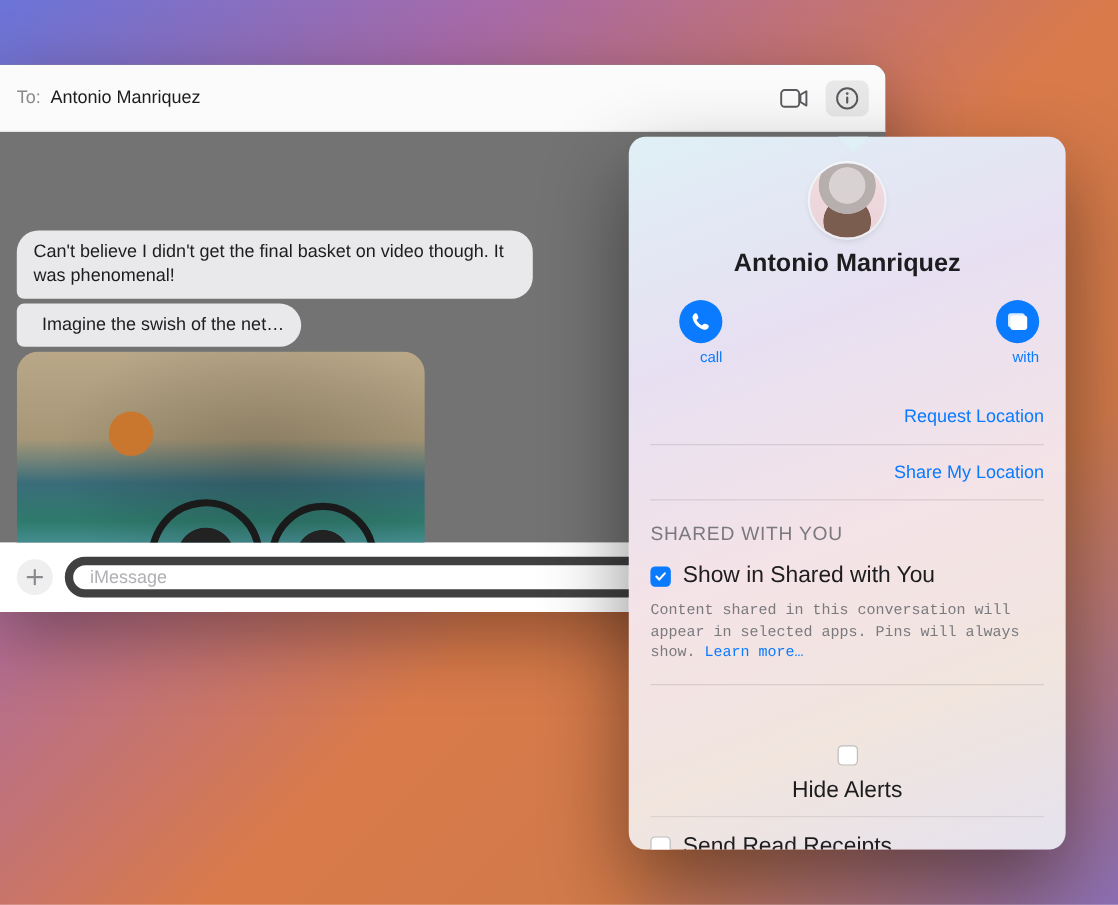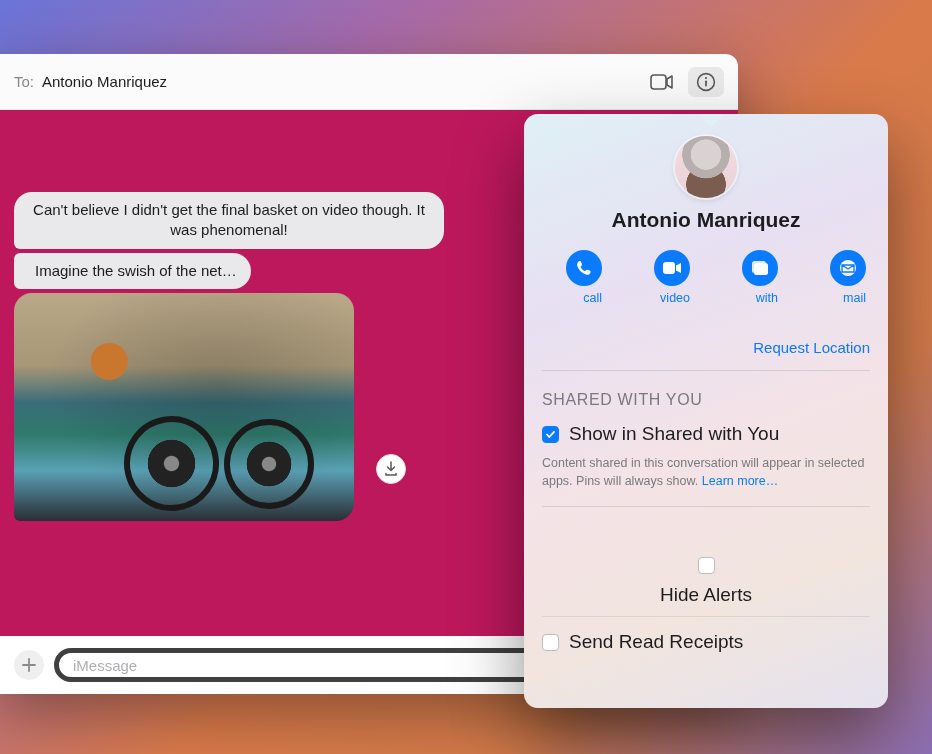--- a/index.html
+++ b/index.html
@@ -5,22 +5,22 @@
   * { box-sizing: border-box; margin: 0; padding: 0; }
   html, body { width: 932px; height: 754px; overflow: hidden; }
   body {
     font-family: -apple-system, "Helvetica Neue", Arial, sans-serif;
     background: linear-gradient(135deg, #6a74d8 0%, #a86aa7 25%, #d97a4a 55%, #d17a4a 75%, #8c6fb5 100%);
     position: relative;
   }
   .window {
     position: absolute;
     left: 0; top: 54px;
-    width: 738px; height: 640px;
-    background: #be185d;
+    width: 738px; height: 456px;
+    background: #737373;
     border-top-right-radius: 12px;
     border-bottom-right-radius: 12px;
     box-shadow: 0 20px 60px rgba(0,0,0,0.35);
     display: flex;
     flex-direction: column;
     overflow: hidden;
   }
   .header {
     height: 56px;
     border-bottom: 1px solid #e6e6e7;
@@ -62,21 +62,20 @@
   .bubble-in {
     background: #e9e9eb;
     color: #1d1d1f;
     padding: 8px 14px;
     border-radius: 18px;
     font-size: 15px;
     max-width: 430px;
     width: fit-content;
     line-height: 1.35;
     margin-bottom: 4px;
-    text-align: center;
   }
   .bubble-stack { position: absolute; top: 82px; left: 14px; }
   .bubble-in.first { border-bottom-left-radius: 6px; }
   .bubble-in.second { border-top-left-radius: 6px; border-bottom-left-radius: 6px; padding-left: 21px; }
   .image-bubble {
     width: 340px; height: 228px;
     border-radius: 18px;
     border-bottom-left-radius: 6px;
     overflow: hidden;
     position: relative;
@@ -120,21 +119,21 @@
     width: 30px; height: 30px;
     border-radius: 50%;
     background: #efeff0;
     color: #8a8a8e;
     display: flex; align-items: center; justify-content: center;
     font-size: 20px;
   }
   .input-wrap {
     flex: 1;
     height: 34px;
-    border: 5px solid #404040;
+    border: 7px solid #404040;
     border-radius: 17px;
     display: flex;
     align-items: center;
     padding: 0 14px;
     color: #b0b0b4;
     font-size: 15px;
     min-width: 0;
   }
   .input-wrap input {
     flex:1; border:none; outline:none; font-size:15px; background:transparent; color:#1d1d1f;
@@ -239,20 +238,21 @@
     border-color: #0a7aff;
   }
   .checkbox.checked svg { display:block; }
   .checkbox svg { display:none; }
   .help-text {
     font-size: 12.5px;
     color: #7a7a7e;
     line-height: 1.4;
     padding-bottom: 16px;
     border-bottom: 1px solid rgba(0,0,0,0.1);
+    font-family: Liberation Mono, monospace;
   }
   .help-text a { color: #0a7aff; text-decoration: none; }
   .spacer20 { height: 44px; }
   .divider-soft { border-bottom: 1px solid rgba(0,0,0,0.08); flex-direction: column; }
 </style>
 </head>
 <body>
 
 <div class="window">
   <div class="header">
@@ -315,49 +315,32 @@
     <div class="action">
       <div class="action-circle">
         <svg width="18" height="18" viewBox="0 0 18 18">
             <path d="M4 2.2c.9-.4 1.9.1 2.2 1l.7 1.9c.2.6 0 1.2-.4 1.6l-1 1c1 2 2.5 3.5 4.5 4.5l1-1c.4-.4 1-.6 1.6-.4l1.9.7c.9.3 1.4 1.3 1 2.2-.6 1.5-2.2 2.4-3.8 2-4.8-1.1-8.5-4.8-9.6-9.6C2 4.4 2.9 2.8 4 2.2Z" fill="#fff"></path>
           </svg>
       </div>
       <span class="action-label">call</span>
     </div>
     <div class="action">
       <div class="action-circle">
-        <svg width="20" height="14" viewBox="0 0 20 14">
-            <rect x="1" y="1" width="12" height="12" rx="3" fill="#fff"></rect>
-            <path d="M14 4.5 L19 2 V12 L14 9.5 Z" fill="#fff"></path>
-          </svg>
-      </div>
-      <span class="action-label">video</span>
-    </div>
-    <div class="action">
-      <div class="action-circle">
         <svg width="18" height="16" viewBox="0 0 18 16">
             <rect x="3" y="3" width="14" height="12" rx="2.5" fill="#fff"></rect>
             <rect x="1" y="1" width="14" height="12" rx="2.5" fill="#fff" opacity="0.85"></rect>
           </svg>
       </div>
       <span class="action-label">with</span>
     </div>
-    <div class="action">
-      <div class="action-circle">
-        <svg width="18" height="18" viewBox="0 0 18 18">
-            <circle cx="9" cy="9" r="8" fill="#fff"></circle>
-            <path d="M3 6 L9 10 L15 6 M3 6 H15 V13 H3 Z" fill="none" stroke="#0a7aff" stroke-width="1.4"></path>
-          </svg>
-      </div>
-      <span class="action-label">mail</span>
-    </div>
   </div>
 
   <div class="section">
     <div class="link-row">Request Location</div>
+    <div class="link-row">Share My Location</div>
 
     <div class="subhead">SHARED WITH YOU</div>
     <div class="check-row">
       <div class="checkbox checked">
         <svg width="11" height="11" viewBox="0 0 11 11">
             <path d="M2 5.5 L4.3 8 L9 2.8" stroke="#fff" stroke-width="1.8" fill="none" stroke-linecap="round" stroke-linejoin="round"></path>
           </svg>
       </div>
       <span>Show in Shared with You</span>
     </div>

